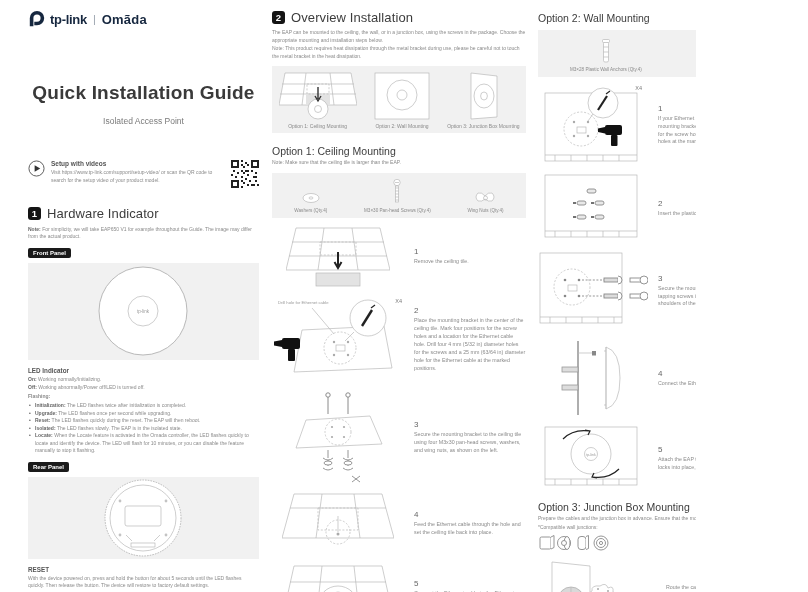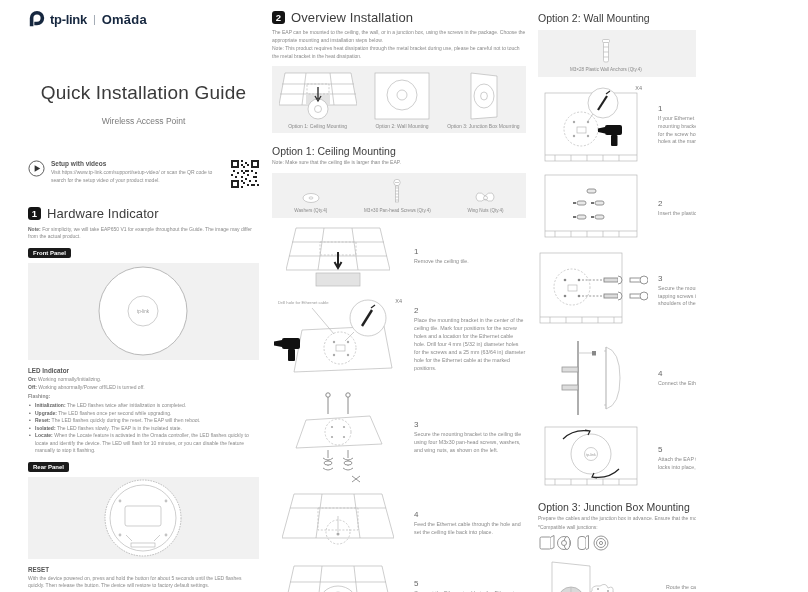--- a/index.html
+++ b/index.html
@@ -8,21 +8,21 @@
   .col{position:absolute;top:0;}
   .col-left{left:28px;width:231px;}
   .col-mid{left:272px;width:254px;}
   .col-right{left:538px;width:263px;}
 
   .logo-row{display:flex;align-items:center;gap:4px;margin-top:10px;}
   .logo-text{font-size:13px;font-weight:bold;color:#16273f;letter-spacing:-0.3px;}
   .logo-sep{font-size:11px;color:#9aa3ad;margin:0 2px;}
   .logo-omada{font-size:13px;font-weight:bold;color:#16273f;letter-spacing:0.2px;}
 
-  .doc-title{margin-top:54px;text-align:center;font-size:19px;font-weight:400;color:#3a3a3a;letter-spacing:0.2px;}
+  .doc-title{margin-top:54px;text-align:center;font-size:19px;font-weight:700;color:#3a3a3a;letter-spacing:0.2px;}
   .doc-sub{margin-top:12px;text-align:center;font-size:8.5px;color:#7a7a7a;}
 
   .videos-row{display:flex;margin-top:34px;align-items:flex-start;}
   .videos-txt{flex:1;padding:0 6px;}
   .videos-title{font-size:6.5px;font-weight:bold;color:#555;}
   .videos-body{font-size:5px;color:#8a8a8a;line-height:1.5;margin-top:2px;}
 
   .sec-head{display:flex;align-items:center;gap:6px;margin-top:18px;}
   .badge{width:13px;height:13px;background:#141414;color:#fff;border-radius:3px;
          display:inline-flex;align-items:center;justify-content:center;font-size:9.5px;font-weight:bold;flex:0 0 auto;}
@@ -75,21 +75,21 @@
           <path d="M10 1a8 8 0 0 1 0 16h-3v-4h3a4 4 0 1 0-4-4v9H2V9a8 8 0 0 1 8-8z" fill="#16273f"></path>
           <circle cx="11" cy="9" r="2.2" fill="#fff"></circle>
         </svg>
       </span>
       <span class="logo-text">tp-link</span>
       <span class="logo-sep">|</span>
       <span class="logo-omada">Omãda</span>
     </div>
 
     <div class="doc-title">Quick Installation Guide</div>
-    <div class="doc-sub">Wireless Access Point</div>
+    <div class="doc-sub">Isolated Access Point</div>
 
     <div class="videos-row">
       <span>
         <svg width="17" height="17" viewBox="0 0 18 18">
           <circle cx="9" cy="9" r="8" fill="none" stroke="#555" stroke-width="1"></circle>
           <polygon points="7,5.5 13,9 7,12.5" fill="#333"></polygon>
         </svg>
       </span>
       <div class="videos-txt">
         <div class="videos-title">Setup with videos</div>

